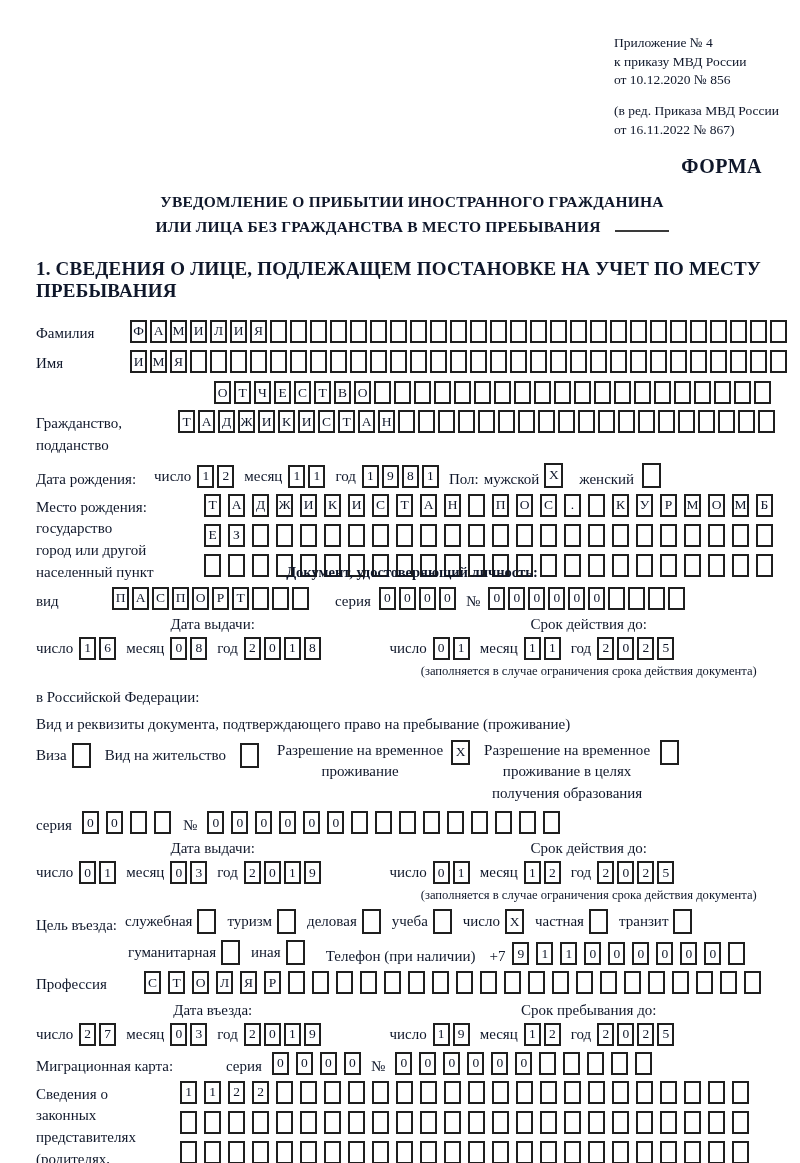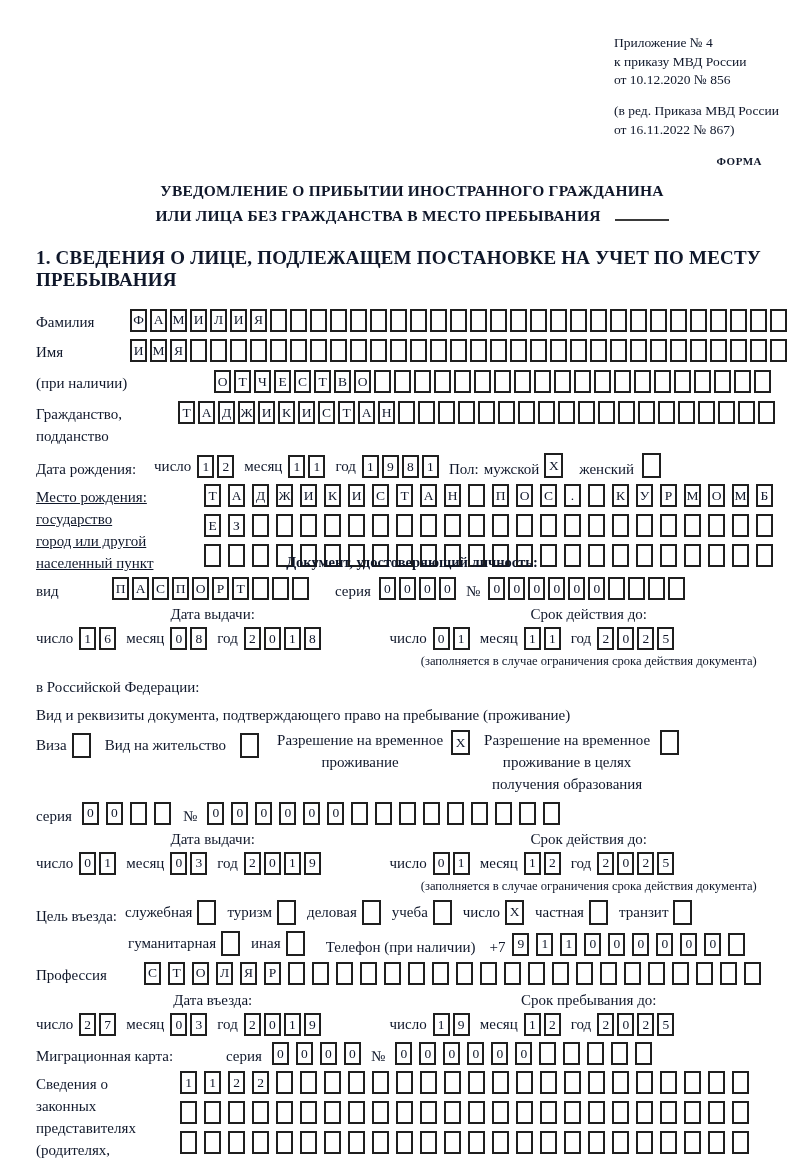--- a/index.html
+++ b/index.html
@@ -6,35 +6,35 @@
   .page {
     width:800px; height:1163px; box-sizing:border-box;
     background:#fff; color:#0f172a;
     font-family:"Liberation Serif", serif; font-size:15px;
     padding:34px 12px 16px 36px;
     position:relative; overflow:hidden;
   }
   
   .appendix { margin-left:578px; font-size:13.5px; line-height:1.38; }
   .appendix .grp2 { margin-top:12px; }
-  .forma { text-align:right; padding-right:26px; font-weight:bold; font-size:11px;
+  .forma { text-align:right; padding-right:26px; font-weight:bold; font-size:20px;
            letter-spacing:.5px; margin:16px 0 12px; }
   
   .title { text-align:center; font-weight:bold; font-size:15.5px; line-height:1.6;
            margin-bottom:18px; letter-spacing:.2px; }
   .blank { display:inline-block; width:54px; border-bottom:2.5px solid #3a3a3a;
            height:.95em; margin-left:14px; }
   .sec { font-weight:bold; font-size:19px; letter-spacing:.2px; margin-bottom:18px; }
   
   .frow { display:flex; align-items:flex-start; margin-bottom:6px; }
   .lbl { flex:0 0 auto; padding-top:3px; line-height:1.45; }
   .lab-surname, .lab-name { width:94px; }
   .lab-patr  { width:178px; }
   .lab-cit   { width:142px; }
-  .lab-bp    { width:168px;text-decoration:underline; }
+  .lab-bp    { width:168px; }
   .lab-prof  { width:108px; }
   .lab-reps  { width:144px; }
   
   .cells { display:flex; gap:3px; flex:0 0 auto; }
   .cells.wide { gap:7px; }
   .cell { flex:0 0 auto; width:17px; height:23px; box-sizing:border-box;
           border:2px solid #1f1f1f; display:flex; align-items:center; justify-content:center;
           font-size:13.5px; line-height:1; background:#fff; }
   .cb .cell { width:19px; height:25px; }
   .stackrows > .cells { margin-bottom:7px; }
@@ -151,21 +151,20 @@
         <span class="cell"></span>
         <span class="cell"></span>
         <span class="cell"></span>
         <span class="cell"></span>
         <span class="cell"></span>
       </div>
   </div>
 
   <div class="frow">
     <div class="lbl lab-patr">
-      <div>(при наличии)</div>
     </div>
     <div class="cells">
         <span class="cell">О</span>
         <span class="cell">Т</span>
         <span class="cell">Ч</span>
         <span class="cell">Е</span>
         <span class="cell">С</span>
         <span class="cell">Т</span>
         <span class="cell">В</span>
         <span class="cell">О</span>

